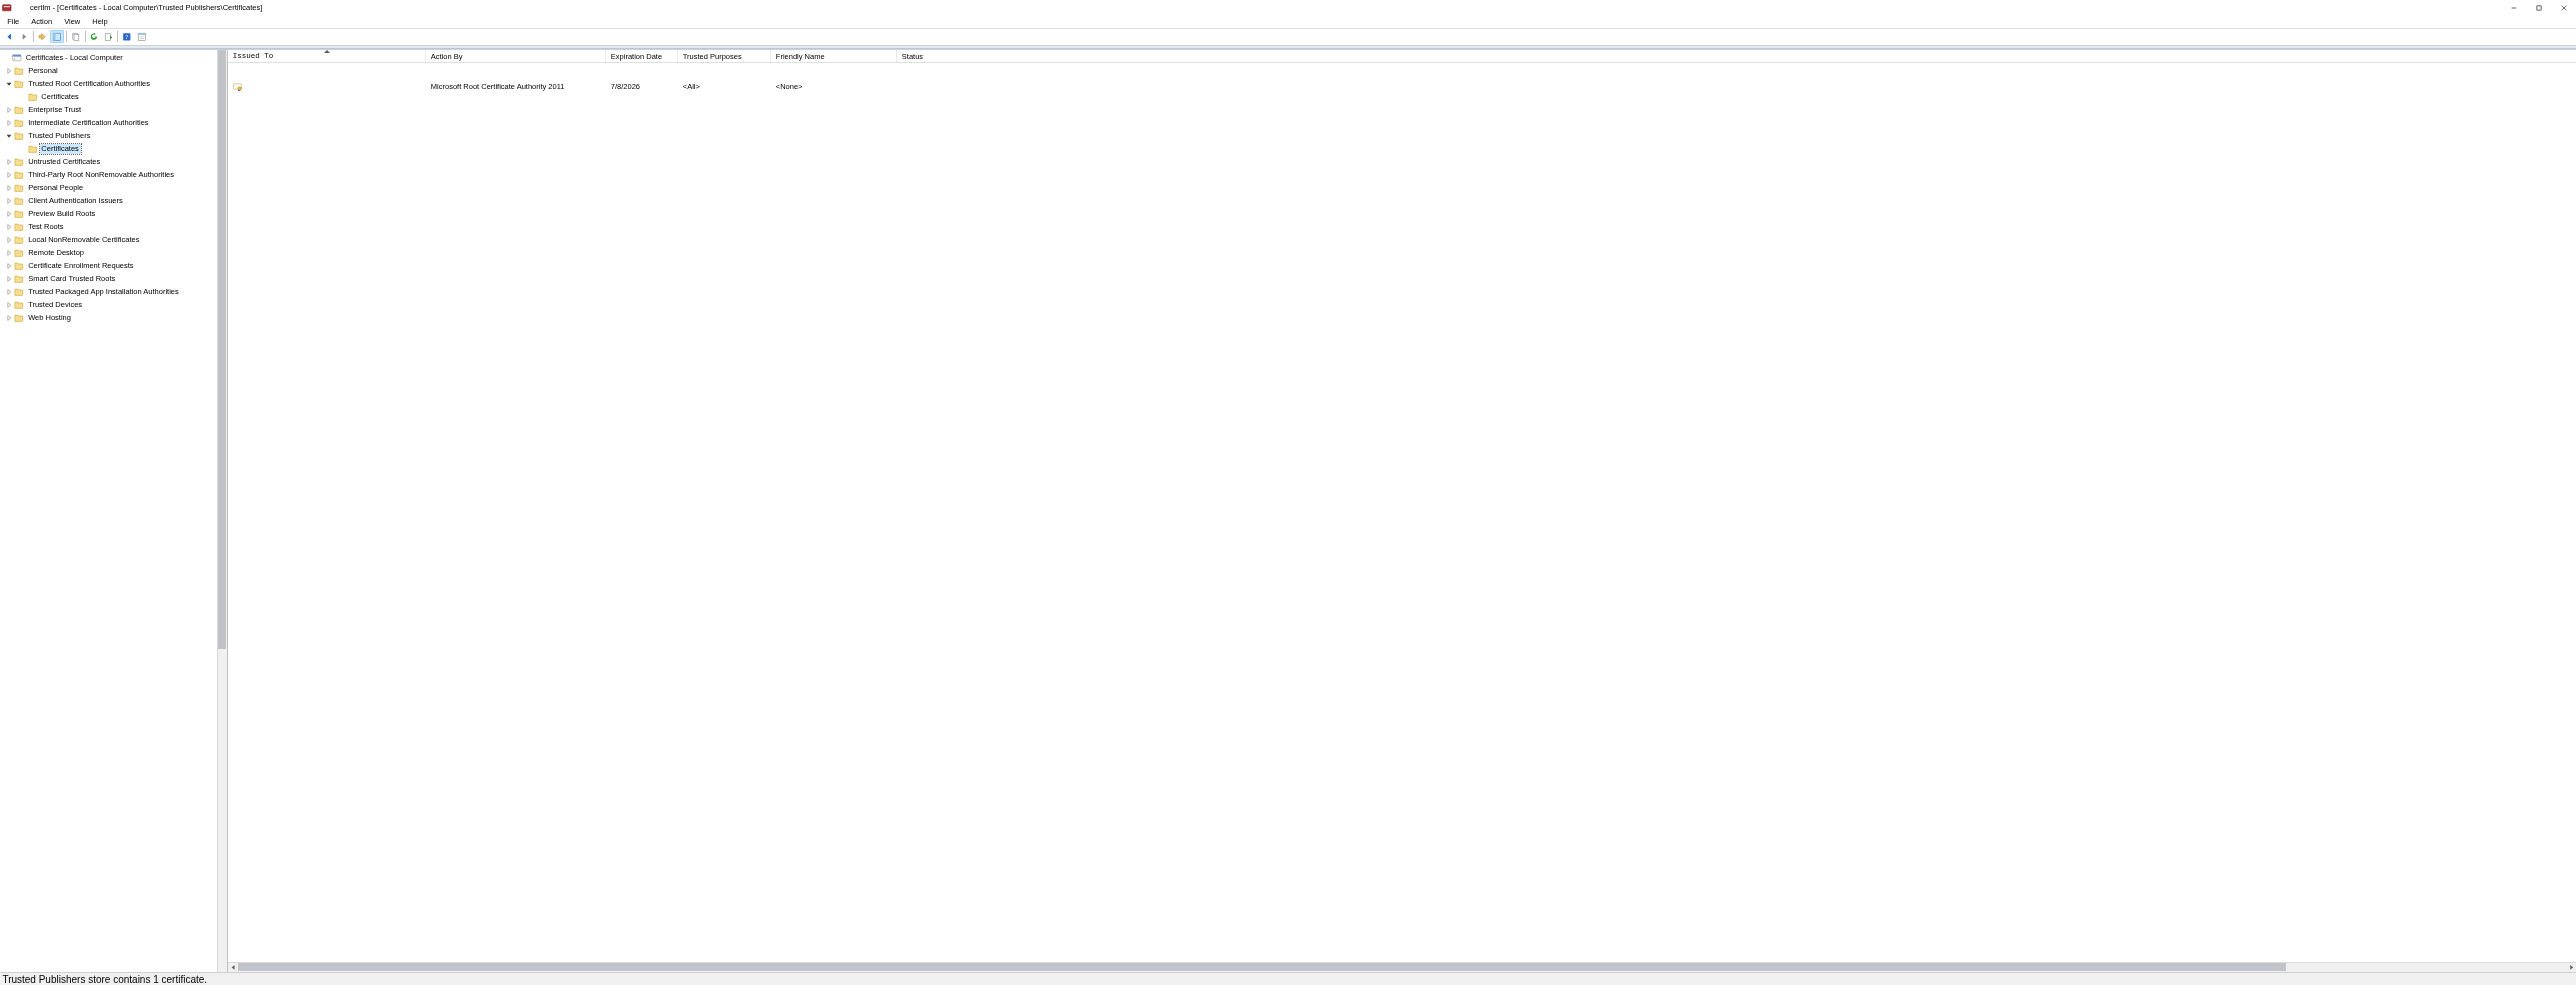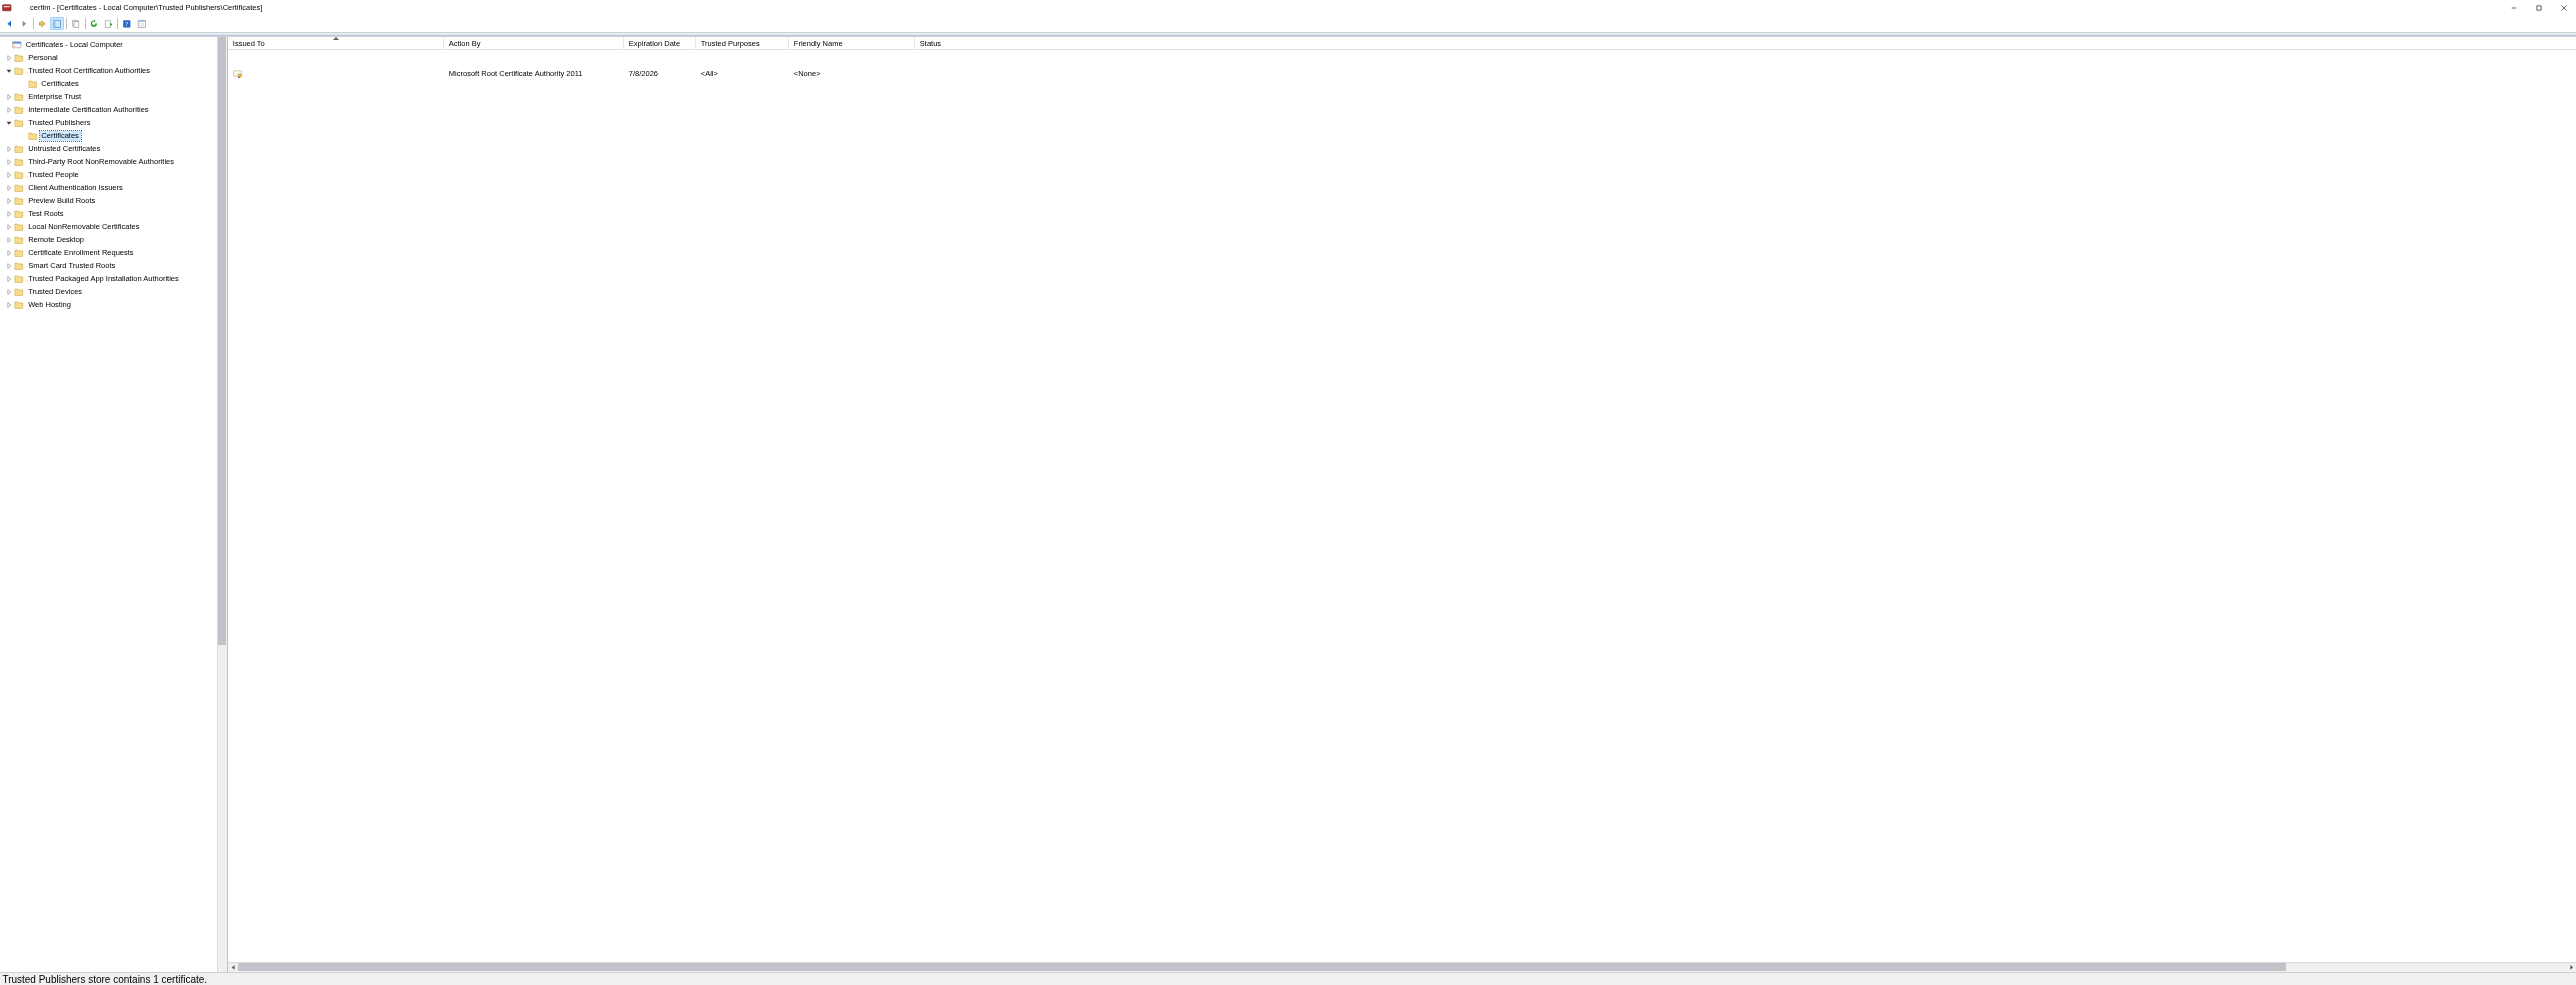--- a/index.html
+++ b/index.html
@@ -227,21 +227,21 @@
   .statusbar {
     height: 13px;
     border-top: 0.6px solid #d0d0d0;
     display: flex; align-items: center;
     padding: 0 2.4px;
     font-size: 10px;
     background: #f0f0f0;
   }
 
   
-  .w-issuedto { width: 216px; }
+  .w-issuedto { width: 198px; font-family: Liberation Mono, monospace; }
   .w-issuedby { width: 180px; }
   .w-expdate  { width: 72px; }
   .w-purpose  { width: 93px; }
   .w-friendly { width: 126px; }
   .w-status   { width: 36px; border-right: none; }
 </style>
 </head>
 <body>
 
 <div class="window">
@@ -269,20 +269,26 @@
       </div>
       <div class="win-btn close">
         <svg width="6" height="6" viewBox="0 0 10 10">
             <line x1="1" y1="1" x2="9" y2="9" stroke="#000" stroke-width="1"></line>
             <line x1="9" y1="1" x2="1" y2="9" stroke="#000" stroke-width="1"></line>
           </svg>
       </div>
     </div>
   </div>
 
+  <div class="menubar">
+    <div class="menu-item">File</div>
+    <div class="menu-item">Action</div>
+    <div class="menu-item">View</div>
+    <div class="menu-item">Help</div>
+  </div>
 
   <div class="toolbar">
     <div class="tool-btn">
       <svg width="9.6" height="9.6" viewBox="0 0 16 16">
           <path d="M10 3 L4 8 L10 13 Z" fill="#1e70c9"></path>
         </svg>
     </div>
     <div class="tool-btn">
       <svg width="9.6" height="9.6" viewBox="0 0 16 16">
           <path d="M6 3 L12 8 L6 13 Z" fill="#8a8a8a"></path>
@@ -479,21 +485,21 @@
               <span class="exp ">
                 <svg width="6" height="6" viewBox="0 0 10 10">
                   <path d="M3 1 L8 5 L3 9 Z" fill="none" stroke="#808080" stroke-width="1"></path>
                 </svg>
               </span>
               <span class="ticon">
                 <svg width="9.6" height="9.6" viewBox="0 0 16 16">
                   <path d="M1.5 3.5h5l1 1.5h7v8a1 1 0 0 1-1 1H1.5z" fill="#f7dd8f" stroke="#caa638"></path>
                 </svg>
               </span>
-              <span class="tree-label">Trusted People</span>
+              <span class="tree-label">Personal People</span>
             </div>
             <div class="tree-row">
               <span class="indent" style="width:2.4px"></span>
               <span class="exp ">
                 <svg width="6" height="6" viewBox="0 0 10 10">
                   <path d="M3 1 L8 5 L3 9 Z" fill="none" stroke="#808080" stroke-width="1"></path>
                 </svg>
               </span>
               <span class="ticon">
                 <svg width="9.6" height="9.6" viewBox="0 0 16 16">

